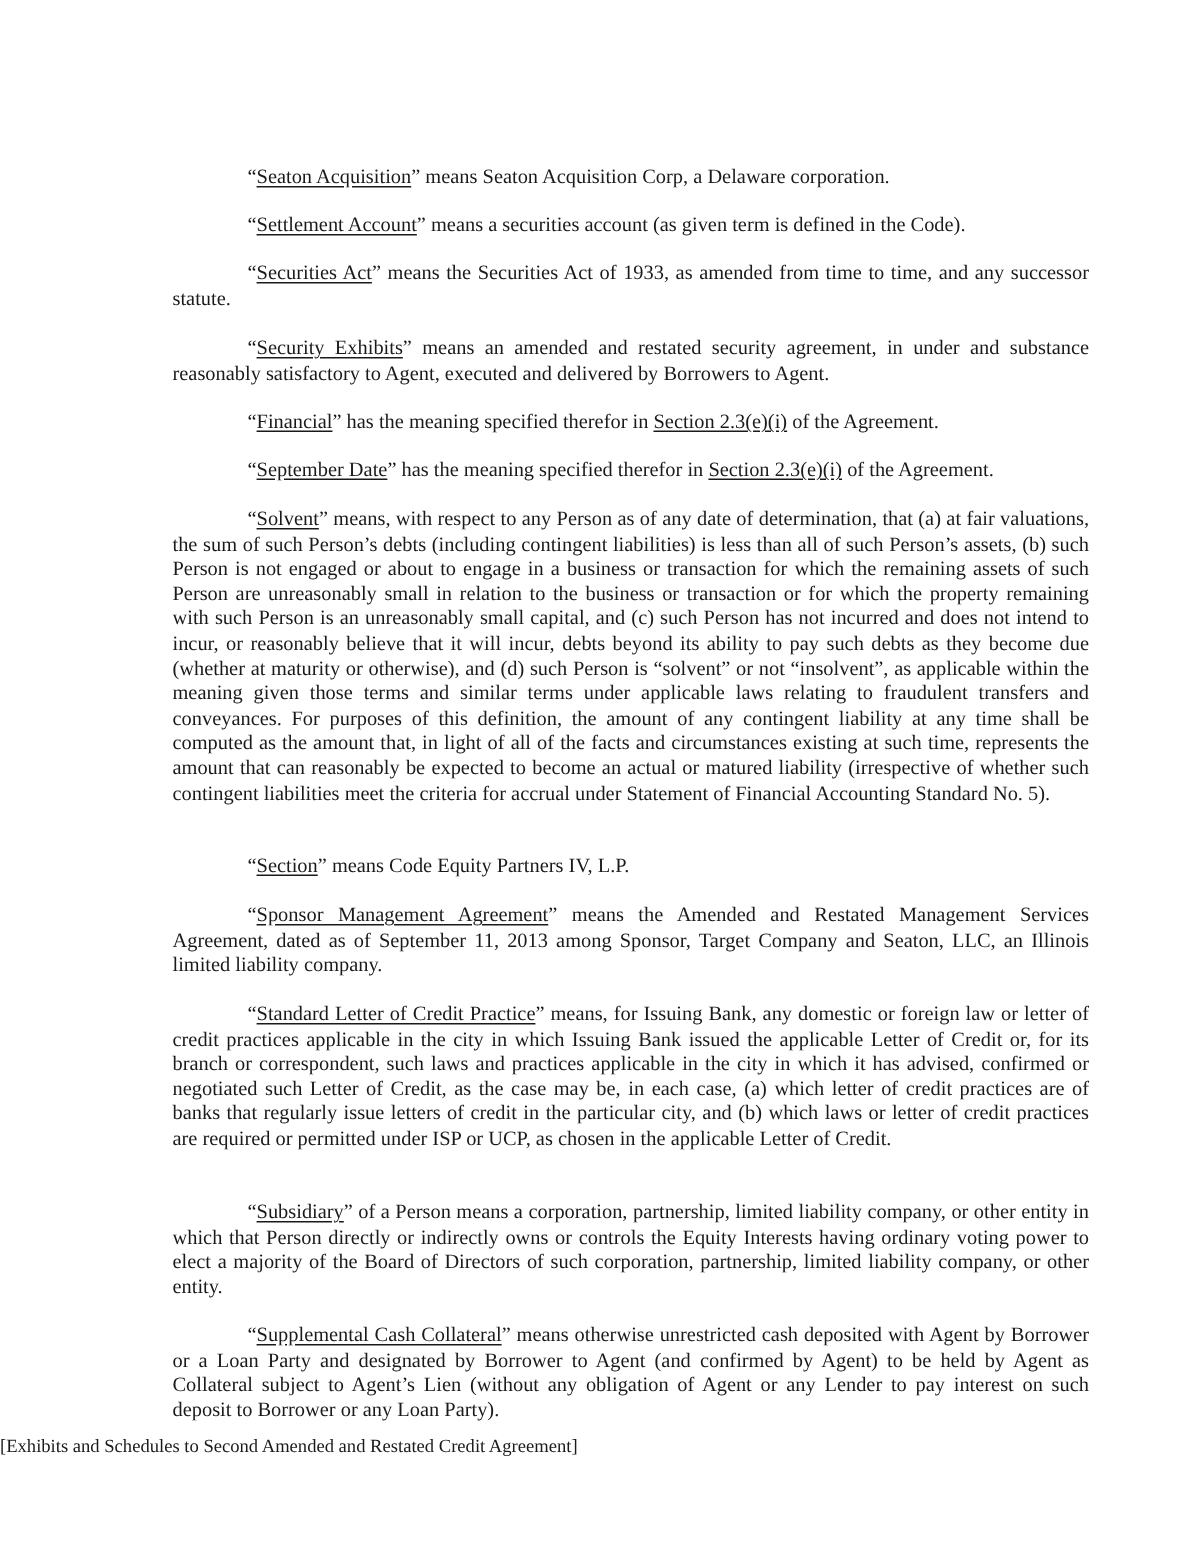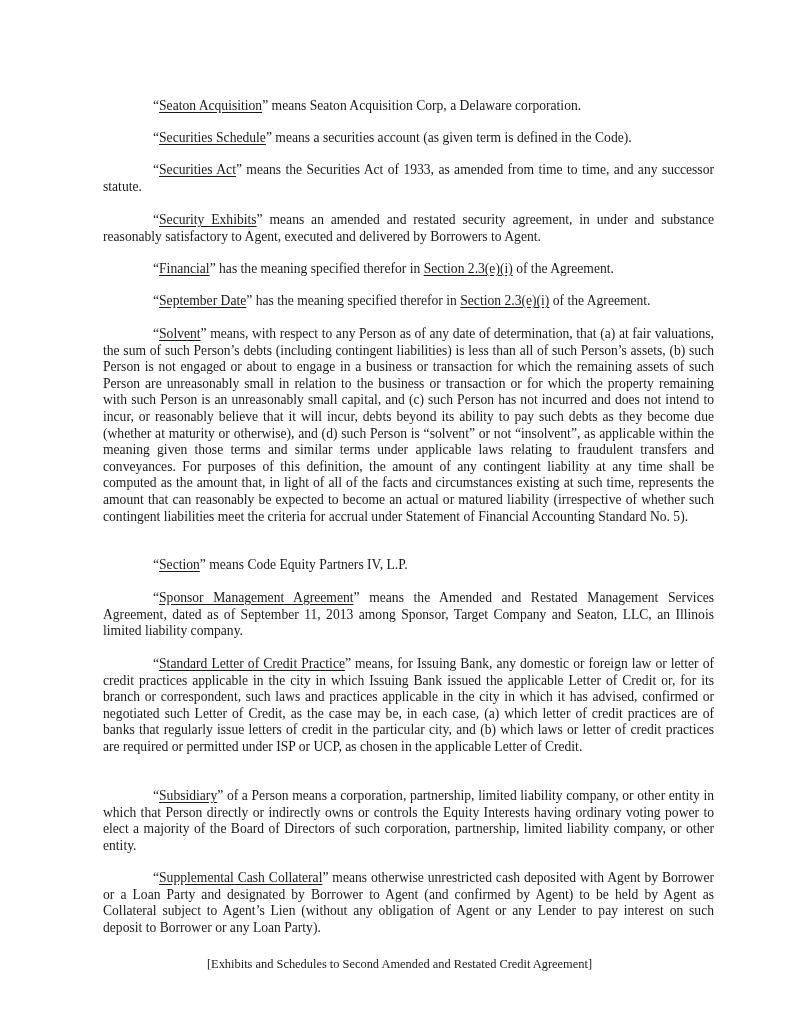--- a/index.html
+++ b/index.html
@@ -5,38 +5,38 @@
     html, body { margin: 0; padding: 0; background: #ffffff; }
     body {
       width: 799px; height: 1034px; position: relative; overflow: hidden;
       font-family: "Liberation Serif", "DejaVu Serif", serif;
       color: #1a1a1a;
     }
     .page { position: absolute; left: 99px; top: 0; width: 611px; }
     .para {
       position: absolute; left: 0; width: 611px;
       font-size: 13.6px; line-height: 16.6px;
-      text-align: justify; text-indent: 50px; margin: 4px;
+      text-align: justify; text-indent: 50px; margin: 16px;
     }
     .para.single { text-align: left; }
     .term { text-decoration: underline; text-underline-offset: 2px; }
     .ref { text-decoration: underline; text-underline-offset: 2px; }
     .footer {
       position: absolute; left: 0; width: 799px; top: 957px;
-      text-align: center; font-size: 12.4px; line-height: 15px;
+      font-size: 12.4px; line-height: 15px;
     }
   </style>
 </head>
 <body>
 
 <div class="page">
 
   <p class="para single" style="top:94px"><span>“</span><span class="term">Seaton Acquisition</span><span>” means Seaton Acquisition Corp, a Delaware corporation.</span></p>
 
-  <p class="para single" style="top:126px"><span>“</span><span class="term">Securities Schedule</span><span>” means a securities account (as given term is defined in the Code).</span></p>
+  <p class="para single" style="top:126px"><span>“</span><span class="term">Settlement Account</span><span>” means a securities account (as given term is defined in the Code).</span></p>
 
   <p class="para" style="top:158px"><span>“</span><span class="term">Securities Act</span><span>” means the Securities Act of 1933, as amended from time to time, and any successor statute.</span></p>
 
   <p class="para" style="top:208px"><span>“</span><span class="term">Security Exhibits</span><span>” means an amended and restated security agreement, in under and substance reasonably satisfactory to Agent, executed and delivered by Borrowers to Agent.</span></p>
 
   <p class="para single" style="top:257px"><span>“</span><span class="term">Financial</span><span>” has the meaning specified therefor in </span><span class="ref">Section 2.3(e)(i)</span><span> of the Agreement.</span></p>
 
   <p class="para single" style="top:289px"><span>“</span><span class="term">September Date</span><span>” has the meaning specified therefor in </span><span class="ref">Section 2.3(e)(i)</span><span> of the Agreement.</span></p>
 
   <p class="para" style="top:322px"><span>“</span><span class="term">Solvent</span><span>” means, with respect to any Person as of any date of determination, that (a) at fair valuations, the sum of such Person’s debts (including contingent liabilities) is less than all of such Person’s assets, (b) such Person is not engaged or about to engage in a business or transaction for which the remaining assets of such Person are unreasonably small in relation to the business or transaction or for which the property remaining with such Person is an unreasonably small capital, and (c) such Person has not incurred and does not intend to incur, or reasonably believe that it will incur, debts beyond its ability to pay such debts as they become due (whether at maturity or otherwise), and (d) such Person is “solvent” or not “insolvent”, as applicable within the meaning given those terms and similar terms under applicable laws relating to fraudulent transfers and conveyances.  For purposes of this definition, the amount of any contingent liability at any time shall be computed as the amount that, in light of all of the facts and circumstances existing at such time, represents the amount that can reasonably be expected to become an actual or matured liability (irrespective of whether such contingent liabilities meet the criteria for accrual under Statement of Financial Accounting Standard No. 5).</span></p>

